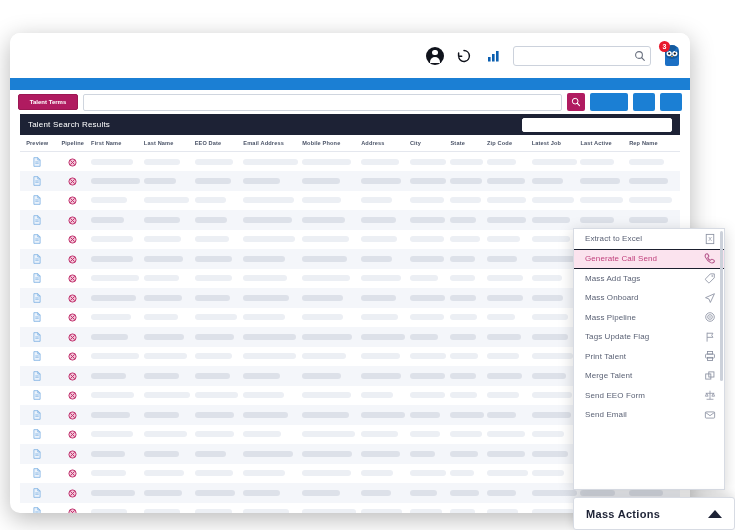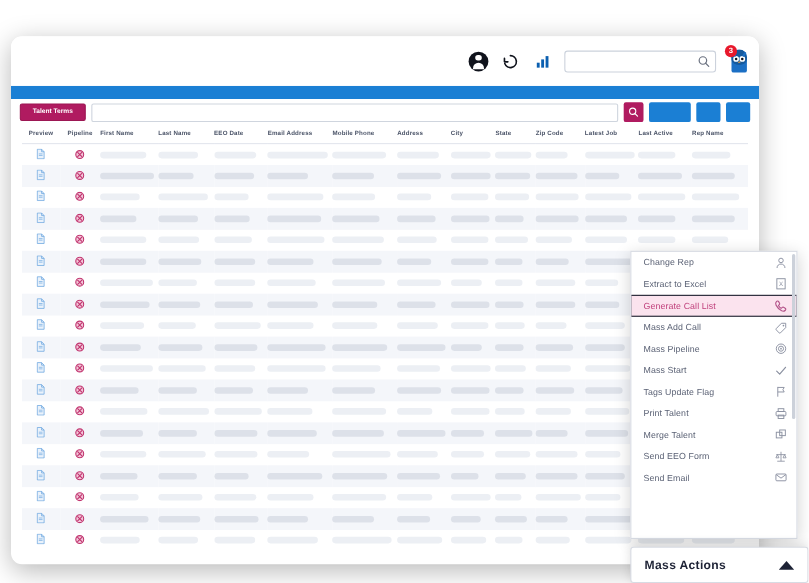--- a/index.html
+++ b/index.html
@@ -292,20 +292,25 @@
           <circle cx="5" cy="5" r="3.4" fill="none" stroke="#ffffff" stroke-width="1.2"></circle>
           <line x1="7.5" y1="7.5" x2="10.3" y2="10.3" stroke="#ffffff" stroke-width="1.3" stroke-linecap="round"></line>
         </svg>
       </div>
 
       <div class="btn-blue-wide"></div>
       <div class="btn-blue-mid"></div>
       <div class="btn-blue-mid"></div>
     </div>
 
+    <div class="results-header">
+      <span>Talent Search Results</span>
+      <span class="spacer"></span>
+      <span class="results-search" title=""></span>
+    </div>
 
     <div class="table-wrap">
       <table class="grid">
         <thead>
           <tr>
             <th class="c-preview">Preview</th>
             <th class="c-pipeline">Pipeline</th>
             <th class="c-first">First Name</th>
             <th class="c-last">Last Name</th>
             <th class="c-eeo">EEO Date</th>
@@ -1215,74 +1220,65 @@
               </td>
             </tr>
           </tbody>
       </table>
     </div>
 
   </div>
 
   <div id="mass-menu">
     <div class="menu-scroll" id="menu-list">
-    <div class="menu-item">
-          <span class="mi-label">Change Rep</span>
-          <span class="mi-icon">
-            <svg width="12" height="12" viewBox="0 0 14 14">
-              <circle cx="7" cy="4.4" r="2.4" fill="none" stroke="#8b91a1" stroke-width="1"></circle>
-              <path d="M2.8 12.4c0-2.6 1.9-4.2 4.2-4.2s4.2 1.6 4.2 4.2" fill="none" stroke="#8b91a1" stroke-width="1"></path>
-            </svg>
-          </span>
-        </div>
         <div class="menu-item">
           <span class="mi-label">Extract to Excel</span>
           <span class="mi-icon">
             <svg width="12" height="12" viewBox="0 0 14 14">
               <rect x="2.6" y="1.6" width="8.8" height="10.8" fill="none" stroke="#8b91a1" stroke-width="1"></rect>
               <text x="7" y="9.4" font-size="6.5" text-anchor="middle" fill="#8b91a1" font-family="Liberation Sans, sans-serif">X</text>
             </svg>
           </span>
         </div>
         <div class="menu-item selected">
-          <span class="mi-label">Generate Call List</span>
+          <span class="mi-label">Generate Call Send</span>
           <span class="mi-icon">
             <svg width="13" height="13" viewBox="0 0 14 14">
               <path d="M3.2 2.2c.7-.7 1.6-.5 2 .2l.9 1.5c.3.5.2 1-.2 1.4l-.6.6c-.2.2-.2.4-.1.6.5 1 1.3 1.8 2.3 2.3.2.1.4.1.6-.1l.6-.6c.4-.4.9-.5 1.4-.2l1.5.9c.7.4.9 1.3.2 2-1 1-2.4 1.2-3.6.6C6 10.2 3.8 8 2.7 5.8 2.1 4.6 2.3 3.1 3.2 2.2Z" fill="none" stroke="#b4548a" stroke-width="1.1" stroke-linejoin="round"></path>
             </svg>
           </span>
         </div>
         <div class="menu-item">
-          <span class="mi-label">Mass Add Call</span>
+          <span class="mi-label">Mass Add Tags</span>
           <span class="mi-icon">
             <svg width="12" height="12" viewBox="0 0 14 14">
               <path d="M7.4 2.2H12v4.6l-5.6 5.6a1 1 0 0 1-1.4 0L2 9.2a1 1 0 0 1 0-1.4Z" fill="none" stroke="#8b91a1" stroke-width="1" stroke-linejoin="round"></path>
               <circle cx="9.6" cy="4.6" r=".9" fill="#8b91a1"></circle>
+            </svg>
+          </span>
+        </div>
+        <div class="menu-item">
+          <span class="mi-label">Mass Onboard</span>
+          <span class="mi-icon">
+            <svg width="12" height="12" viewBox="0 0 14 14">
+              <path d="M12.2 2 1.8 6.6l4 1.6 1.6 4Z" fill="none" stroke="#8b91a1" stroke-width="1" stroke-linejoin="round"></path>
             </svg>
           </span>
         </div>
         <div class="menu-item">
           <span class="mi-label">Mass Pipeline</span>
           <span class="mi-icon">
             <svg width="12" height="12" viewBox="0 0 14 14">
               <circle cx="7" cy="7" r="5" fill="none" stroke="#8b91a1" stroke-width="1"></circle>
               <circle cx="7" cy="7" r="2.7" fill="none" stroke="#8b91a1" stroke-width="1"></circle>
               <circle cx="7" cy="7" r=".9" fill="#8b91a1"></circle>
             </svg>
           </span>
         </div>
         <div class="menu-item">
-          <span class="mi-label">Mass Start</span>
-          <span class="mi-icon">
-            <svg width="12" height="12" viewBox="0 0 14 14">
-              <path d="M2.4 7.4 5.6 10.6 11.8 3.4" fill="none" stroke="#8b91a1" stroke-width="1.3" stroke-linecap="round" stroke-linejoin="round"></path>
-            </svg>
-          </span>
-        </div>
-        <div class="menu-item">
           <span class="mi-label">Tags Update Flag</span>
           <span class="mi-icon">
             <svg width="12" height="12" viewBox="0 0 14 14">
               <path d="M3.6 12.4V2M3.6 2.6h6.8l-1.4 2.4 1.4 2.4H3.6" fill="none" stroke="#8b91a1" stroke-width="1" stroke-linejoin="round"></path>
             </svg>
           </span>
         </div>
         <div class="menu-item">
           <span class="mi-label">Print Talent</span>
           <span class="mi-icon">

